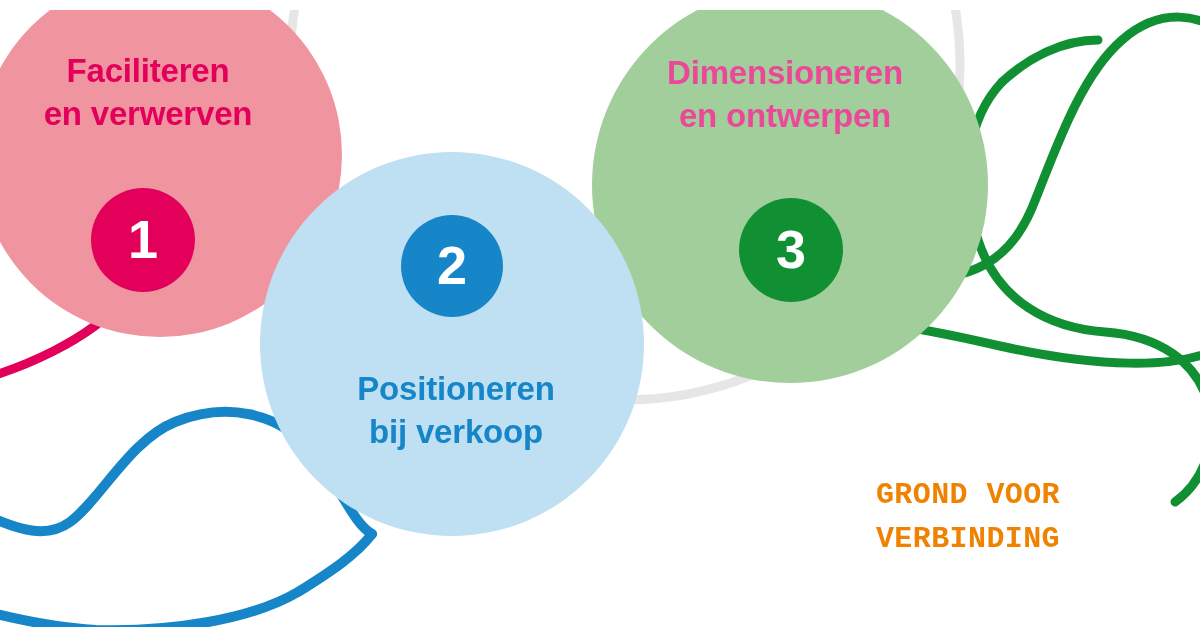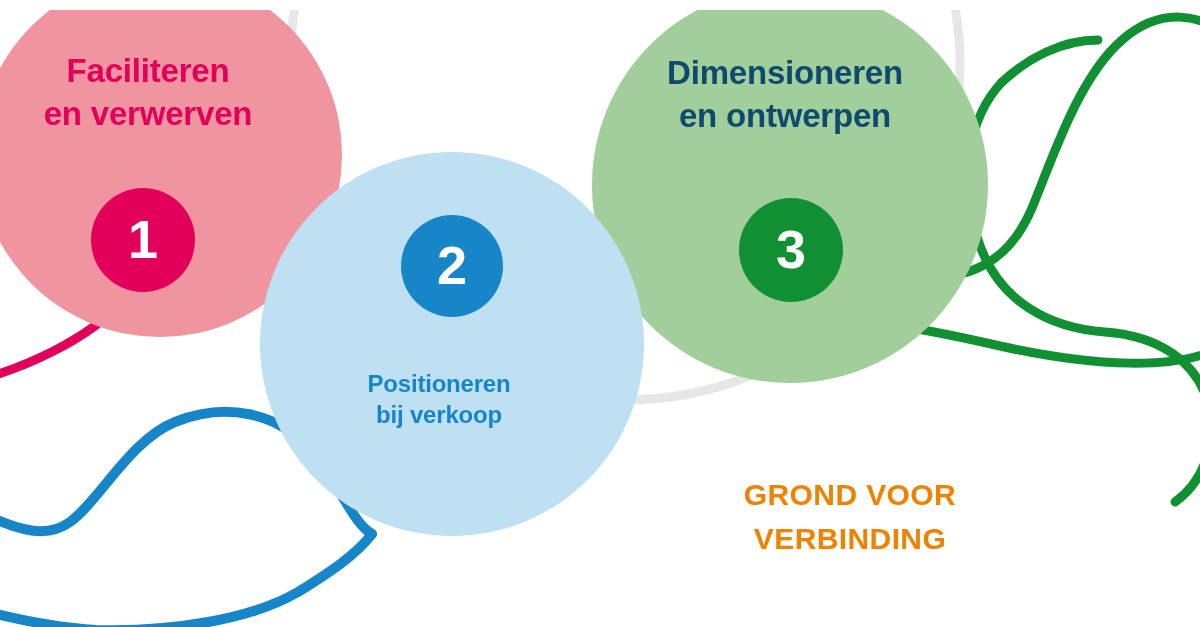--- a/index.html
+++ b/index.html
@@ -35,24 +35,24 @@
     white-space: pre-line;
     pointer-events: none;
   }
   #t1 {
     left: -12px;
     top: 40px;
     width: 320px;
     font-size: 33px;
   }
   #t2 {
-    left: 279px;
+    left: 296px;
     top: 358px;
     width: 320px;
-    font-size: 24px;
+    font-size: 33px;
   }
   #t3 {
     left: 595px;
     top: 42px;
     width: 380px;
     font-size: 33px;
   }
   .badge-num {
     position: absolute;
     color: #ffffff;
@@ -64,27 +64,28 @@
   }
   #n1 { left: 93px; top: 202px; width: 100px; }
   #n2 { left: 402px; top: 228px; width: 100px; }
   #n3 { left: 741px; top: 212px; width: 100px; }
 
   #tagline {
     position: absolute;
     right: 140px;
     top: 463px;
     width: 420px;
-    text-align: center;
+    text-align: right;
     font-size: 30px;
     font-weight: bold;
     line-height: 1.48;
     letter-spacing: 0.4px;
     white-space: pre-line;
     pointer-events: none;
+    font-family: Liberation Mono, monospace;
   }
 </style>
 </head>
 <body>
 
 <div id="stage">
 
   <svg id="art" viewBox="0 0 1200 627" width="1200" height="627" xmlns="http://www.w3.org/2000/svg" aria-hidden="true">
 
     <circle cx="625" cy="55" r="335" fill="none" stroke="#E6E6E6" stroke-width="9"></circle>
@@ -126,20 +127,20 @@
   </svg>
 
   <div class="bubble-text" id="t1" style="color:#E2005A;">Faciliteren
 en verwerven</div>
   <div class="badge-num" id="n1">1</div>
 
   <div class="bubble-text" id="t2" style="color:#1686C8;">Positioneren
 bij verkoop</div>
   <div class="badge-num" id="n2">2</div>
 
-  <div class="bubble-text" id="t3" style="color:#0c4a6e;">Dimensioneren
+  <div class="bubble-text" id="t3" style="color:#ec4899;">Dimensioneren
 en ontwerpen</div>
   <div class="badge-num" id="n3">3</div>
 
   <div id="tagline" style="color:#EF8200;">GROND VOOR
 VERBINDING</div>
 
 </div>
 
 </body></html>

